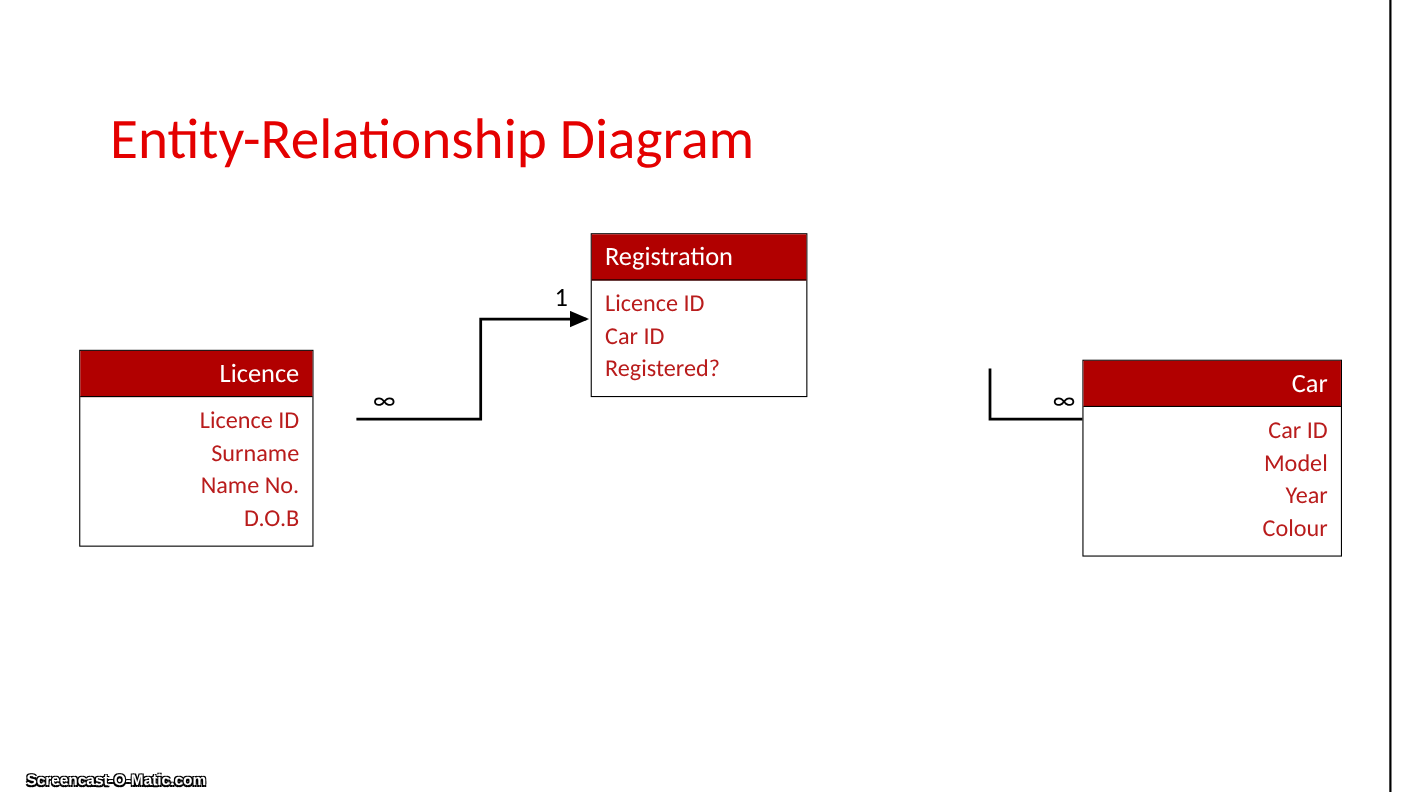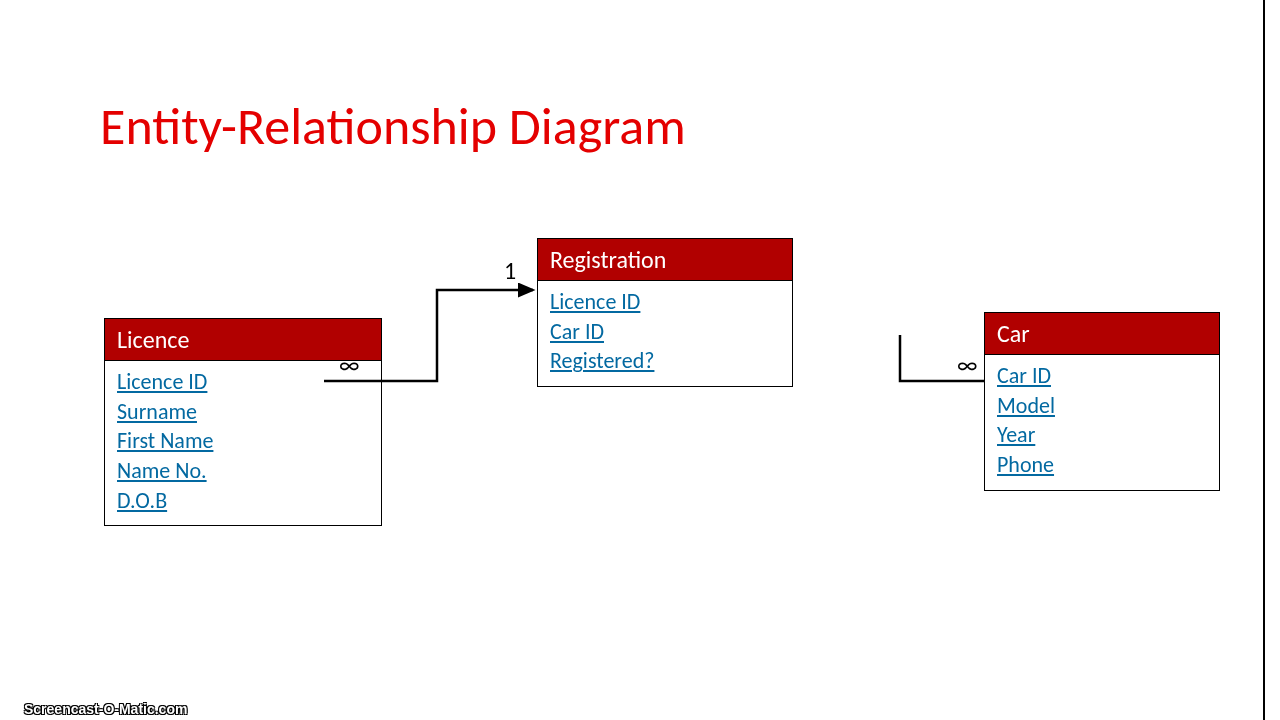--- a/index.html
+++ b/index.html
@@ -39,23 +39,22 @@
       color: #fff;
       padding: 6px 12px;
       font-size: 24px;
       border-bottom: 1.5px solid #000;
     }
     .entity-body {
       padding: 6px 12px 10px;
     }
     .entity-body div {
       font-size: 22px;
-      color: #0369a1;
+      color: #b91c1c;
       line-height: 1.35;
-      text-decoration: underline;
     }
     .card-label {
       position: absolute;
       font-size: 24px;
       color: #000;
     }
     .watermark {
       position: absolute;
       left: 4px;
       bottom: 3px;
@@ -79,47 +78,46 @@
       pointer-events: none;
     }
   </style>
 </head>
 <body>
 
 <div class="right-rule"></div>
 
 <div class="title">Entity-Relationship Diagram</div>
 
-<div class="entity" style="left:104px; top:318px; width:278px;">
+<div class="entity" style="left:72px; top:318px; width:213px;text-align:right;">
   <div class="entity-header">Licence</div>
   <div class="entity-body">
     <div>Licence ID</div>
     <div>Surname</div>
-    <div>First Name</div>
     <div>Name No.</div>
     <div>D.O.B</div>
   </div>
 </div>
 
-<div class="entity" style="left:537px; top:238px; width:256px;">
+<div class="entity" style="left:537px; top:212px; width:197px;">
   <div class="entity-header">Registration</div>
   <div class="entity-body">
     <div>Licence ID</div>
     <div>Car ID</div>
     <div>Registered?</div>
   </div>
 </div>
 
-<div class="entity" style="left:984px; top:312px; width:236px;">
+<div class="entity" style="left:984px; top:327px; width:236px;text-align:right;">
   <div class="entity-header">Car</div>
   <div class="entity-body">
     <div>Car ID</div>
     <div>Model</div>
     <div>Year</div>
-    <div>Phone</div>
+    <div>Colour</div>
   </div>
 </div>
 
 <svg class="conn">
   <defs>
     <marker id="arrowhead" markerWidth="8" markerHeight="8" refX="6" refY="3" orient="auto">
       <polygon points="0 0, 7 3, 0 6" fill="#000"></polygon>
     </marker>
   </defs>
 

